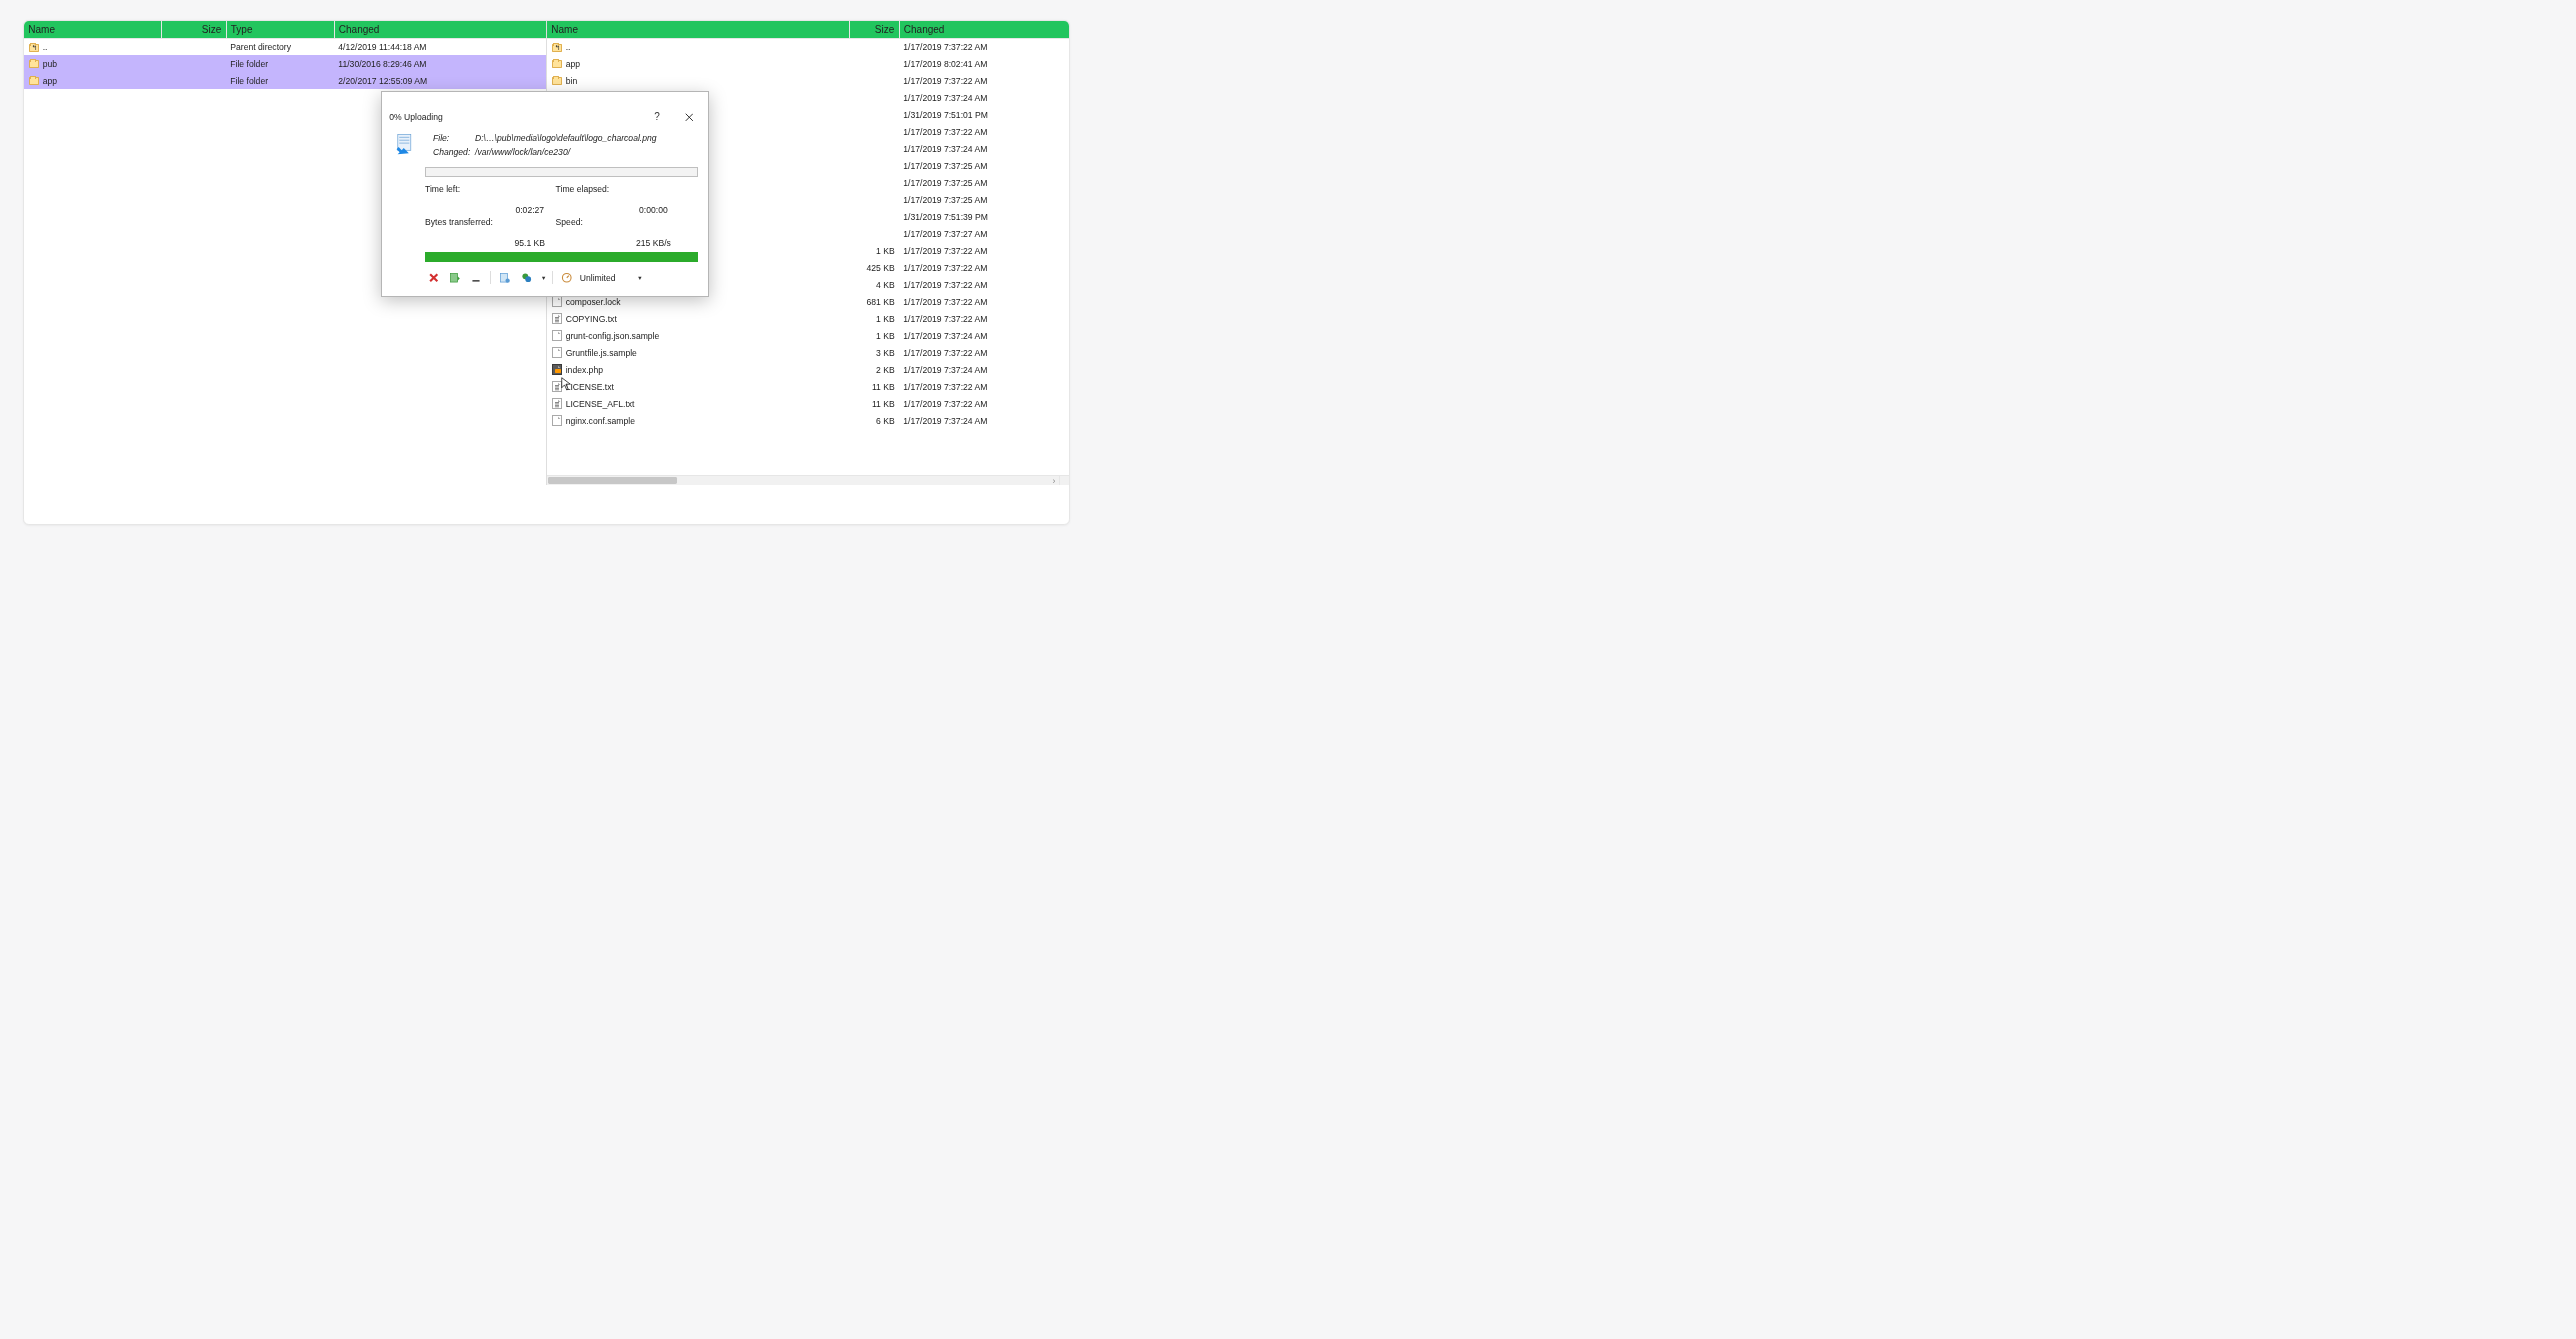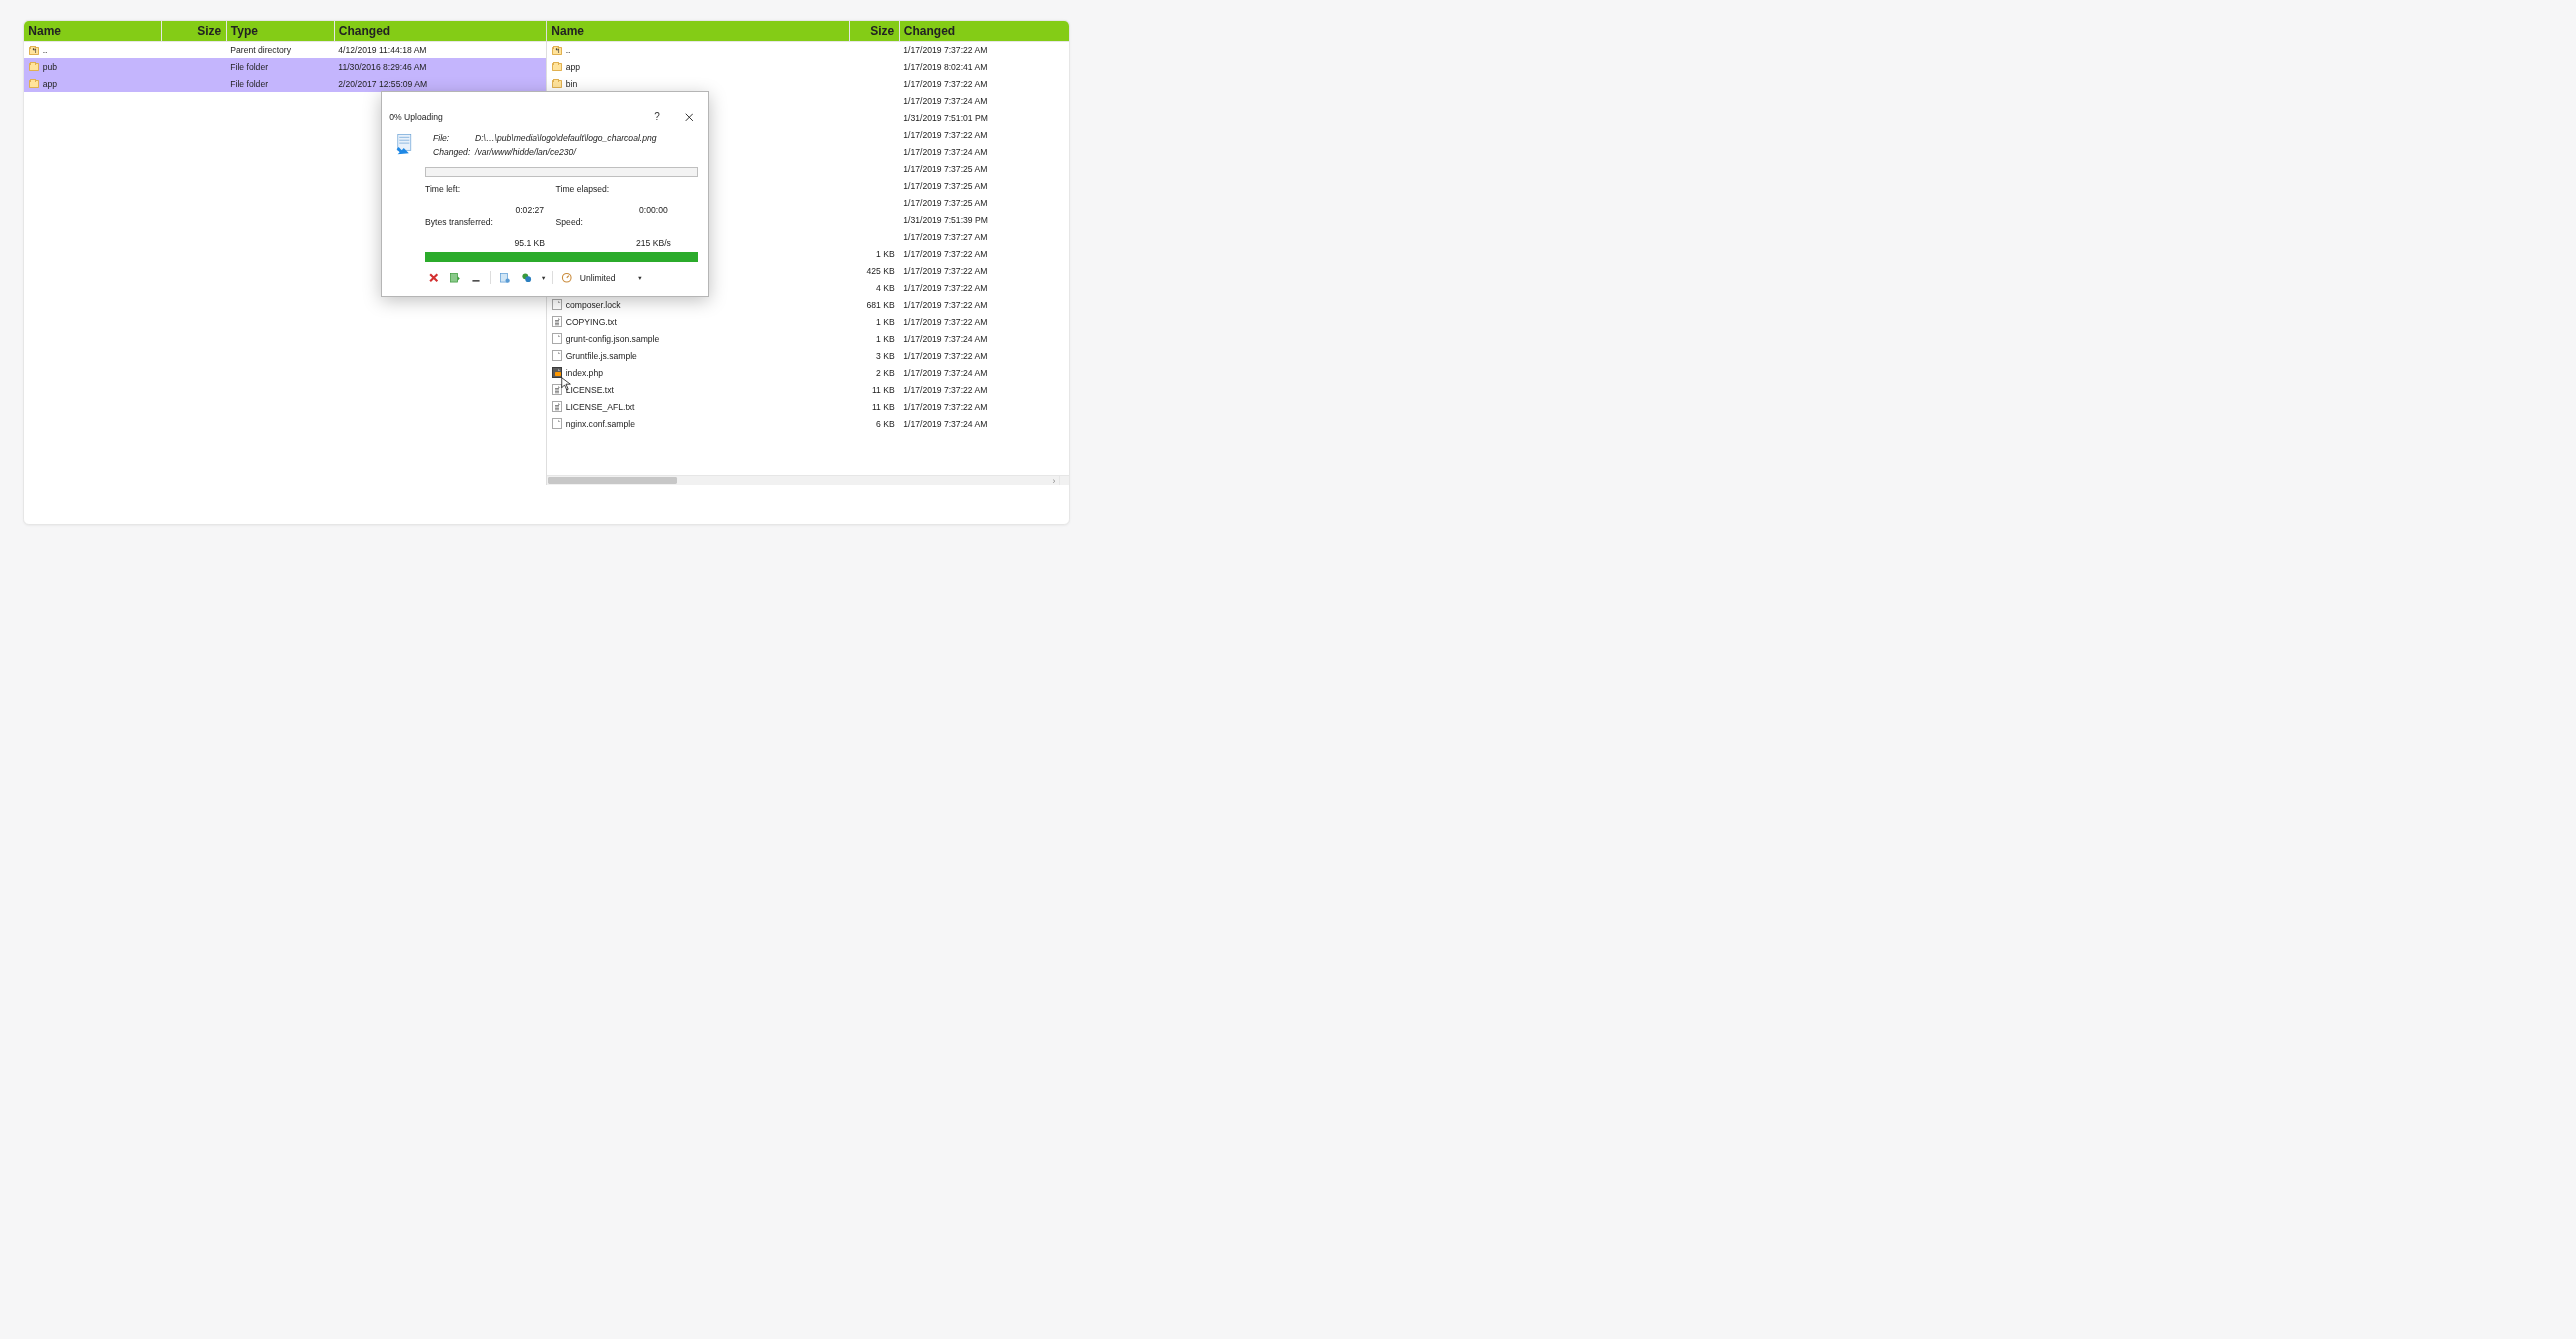--- a/index.html
+++ b/index.html
@@ -2,21 +2,21 @@
 <html><head>
 <meta charset="utf-8">
 <style>
 * { margin: 0; padding: 0; box-sizing: border-box; font-family: "Segoe UI", Tahoma, Arial, sans-serif; font-size: 8.6px; }
 body { background: #f6f6f7; width: 1093px; height: 570px; position: relative; }
 .wrap { position: absolute; top: 20px; left: 23px; width: 1047px; height: 505px; background: #fff; border: 0.7px solid #e6e6e6; border-radius: 5.8px; box-shadow: 0 0.7px 2.2px rgba(0,0,0,0.05); overflow: hidden; }
 .panes { display: flex; height: 464px; }
 .pane { flex: 1; display: flex; flex-direction: column; border-right: 0.7px solid #dedede; overflow: hidden; position: relative; }
 .pane:last-child { border-right: none; }
 table { width: 100%; border-collapse: collapse; table-layout: fixed; }
-thead th { background: #84cc16; border-bottom: 0.7px solid #e6e6e6; border-right: 0.7px solid #e6e6e6; text-align: left; font-weight: 700; padding: 2.9px 4.3px; color: #222; font-size: 12px; }
+thead th { background: #22c55e; border-bottom: 0.7px solid #e6e6e6; border-right: 0.7px solid #e6e6e6; text-align: left; font-weight: 400; padding: 2.9px 4.3px; color: #222; font-size: 10px; }
 thead th:last-child { border-right: none; }
 tbody tr { height: 17px; }
 tbody td { padding: 1.4px 4.3px; color: #222; white-space: nowrap; overflow: hidden; text-overflow: ellipsis; }
 tbody tr.sel { background: #c4b5fd; }
 .name-cell { display: flex; align-items: center; gap: 2.9px; }
 .icon { display: inline-flex; width: 11.5px; height: 11.5px; align-items: center; justify-content: center; }
 .fld { background: #ffe39b; border: 0.7px solid #e0b050; border-radius: 0.7px; width: 10px; height: 8px; position: relative; margin-top: 1.4px; }
 .fld::before { content: ""; position: absolute; top: -2.2px; left: 0; width: 4.3px; height: 2.2px; background: #ffe39b; border: 0.7px solid #e0b050; border-bottom: none; border-radius: 0.7px 0.7px 0 0; }
 .fld.up::after { content: "↰"; position: absolute; top: -2.2px; left: 1.4px; font-size: 7.2px; color: #333; }
 .doc { width: 9.3px; height: 10.8px; background: #fff; border: 0.7px solid #a9a9a9; position: relative; }
@@ -444,21 +444,21 @@
             <rect x="8" y="2" width="18" height="22" fill="#e8f1fb" stroke="#6ea4d6"></rect>
             <path d="M10 6h14M10 10h14M10 14h14" stroke="#6ea4d6"></path>
             <path d="M6 22l10 10M6 32l10-10" stroke="#1976d2" stroke-width="0" fill="none"></path>
             <path d="M4 20 L16 30 L12 30 L12 36 L8 36 L8 30 L4 30 Z" transform="rotate(135 12 28)" fill="#1e88e5"></path>
           </svg>
       </div>
       <div class="kv">
         <span>File:</span>
         <span>D:\…\pub\media\logo\default\logo_charcoal.png</span>
         <span>Changed:</span>
-        <span>/var/www/hidde/lan/ce230/</span>
+        <span>/var/www/lock/lan/ce230/</span>
       </div>
     </div>
     <div class="pbar"></div>
     <div class="stats">
       <span>Time left:</span>
       <span class="r">0:02:27</span>
       <span>Time elapsed:</span>
       <span class="r">0:00:00</span>
       <span>Bytes transferred:</span>
       <span class="r">95.1 KB</span>

